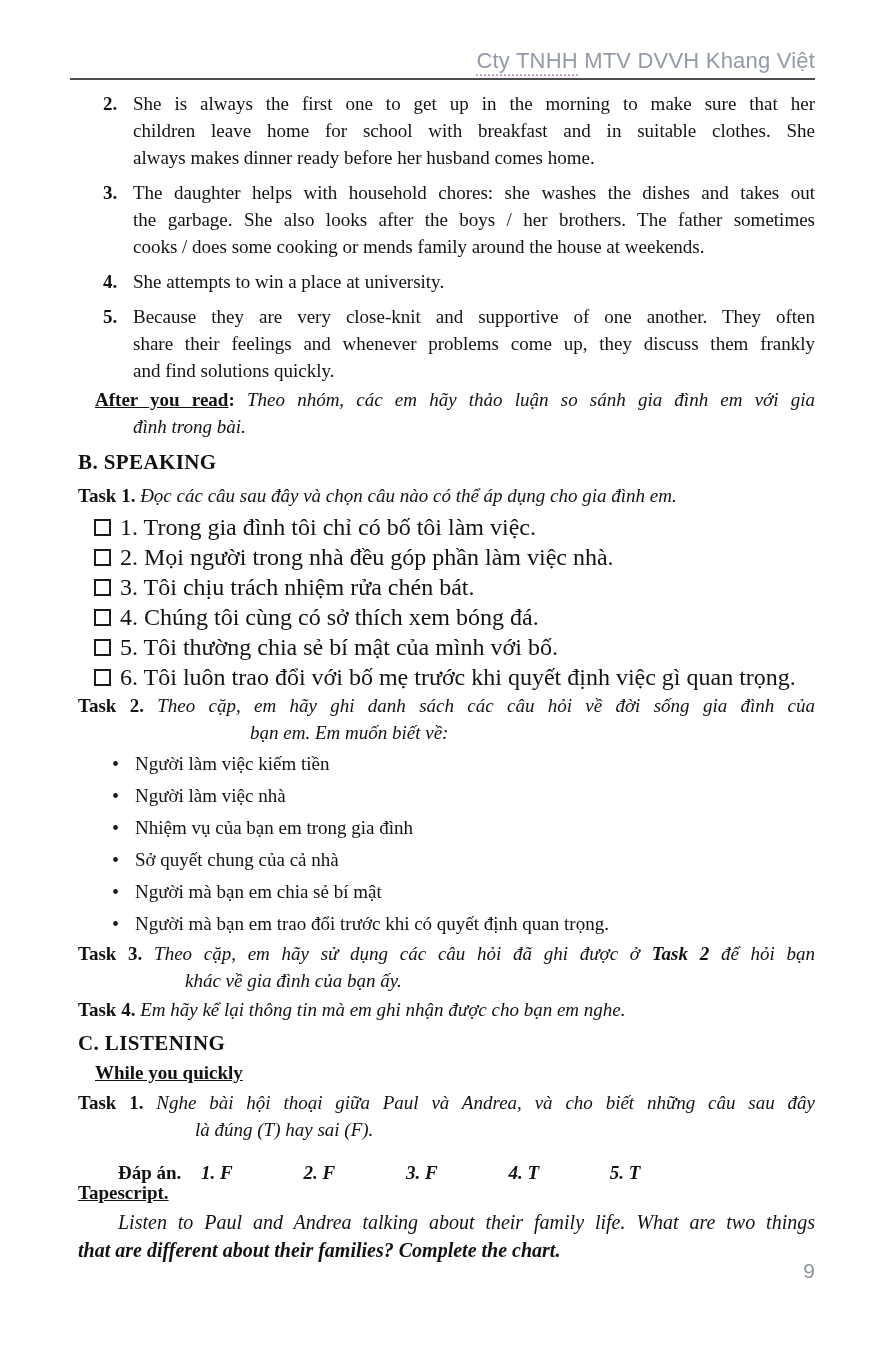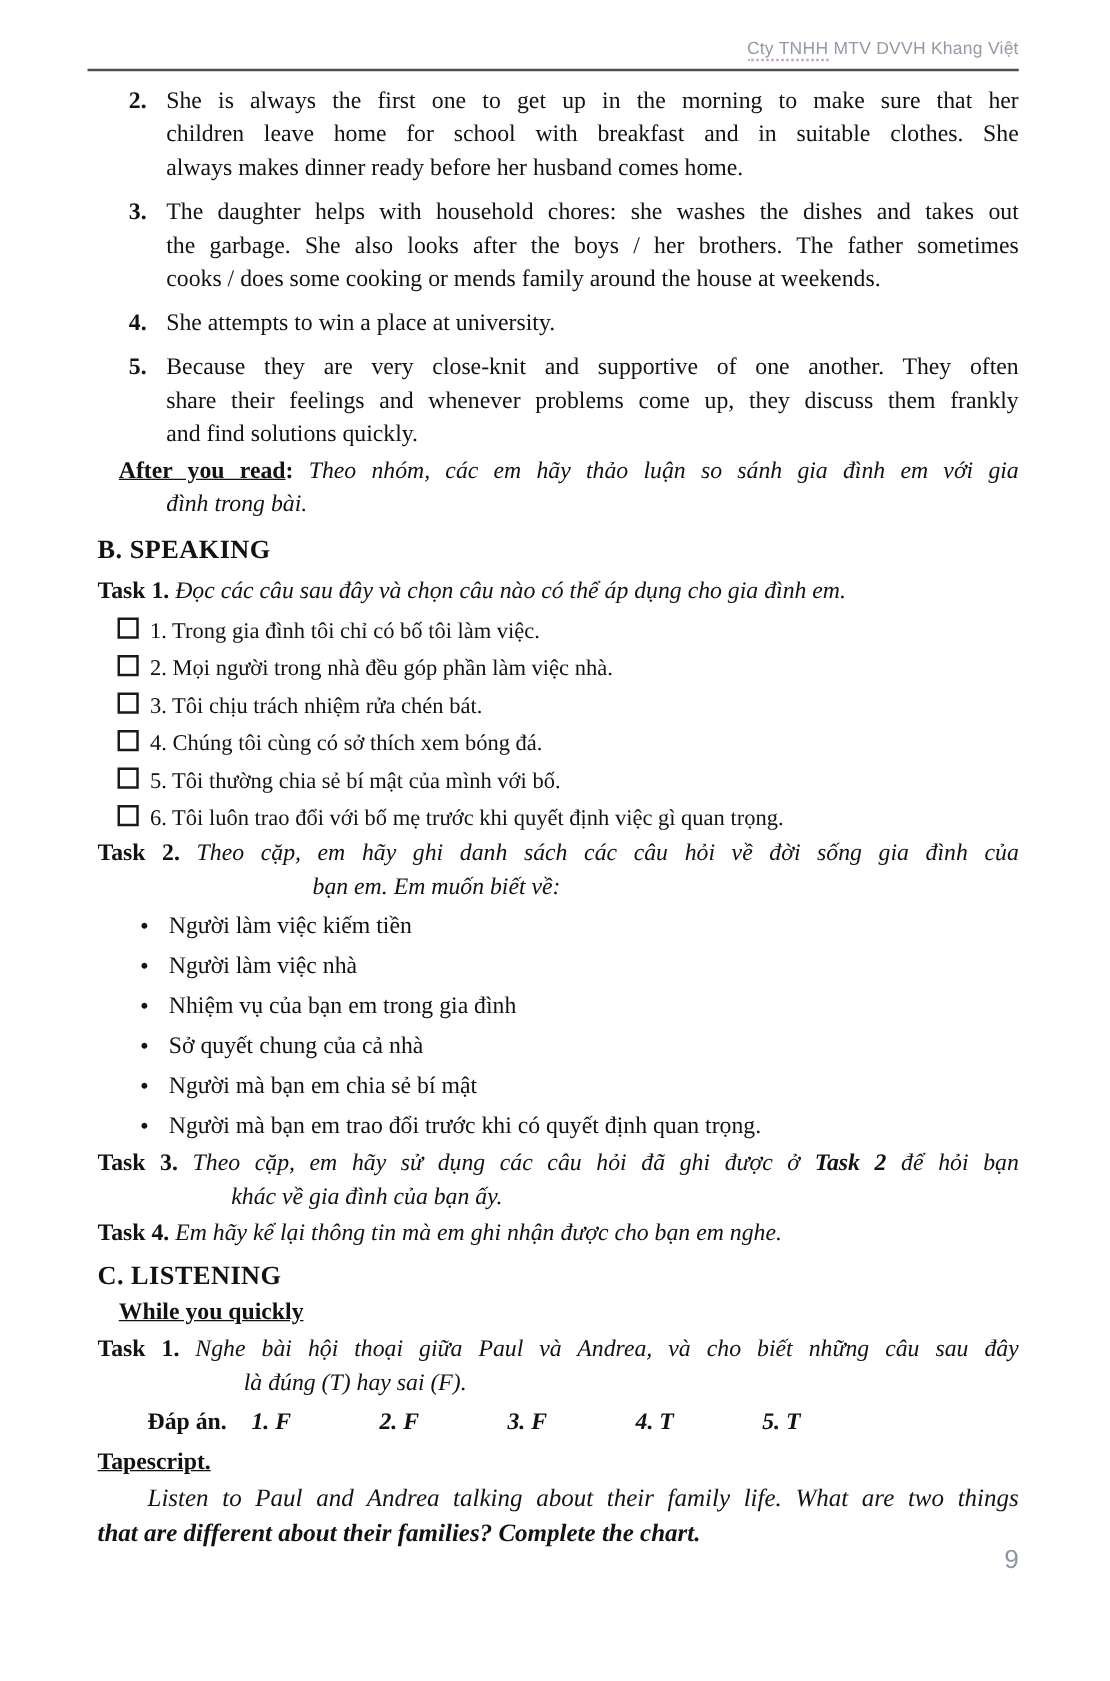--- a/index.html
+++ b/index.html
@@ -1,22 +1,22 @@
 <!DOCTYPE html>
 <html><head>
 <meta charset="utf-8">
 <style>
   html,body{margin:0;padding:0;background:#ffffff;}
   body{width:888px;height:1345px;overflow:hidden;position:relative;
        font-family:"Liberation Serif",serif;color:#121212;}
   .content{padding:0 73px 0 78px;}
 
   
-  .hdr{margin-top:27px;text-align:right;font-family:"Liberation Sans",sans-serif;
-       font-size:14px;line-height:22px;color:#939aa7;letter-spacing:.2px;}
+  .hdr{margin-top:50px;text-align:right;font-family:"Liberation Sans",sans-serif;
+       font-size:22px;line-height:22px;color:#939aa7;letter-spacing:.2px;}
   .squig{border-bottom:2px dotted #c9a0c9;padding-bottom:1px;}
   .rule{margin-top:6px;border-bottom:2px solid #4d4d4d;margin-left:-8px;}
 
   
   .jl{text-align:justify;height:27px;line-height:27px;overflow:hidden;}
   .jl::after{content:"";display:inline-block;width:100%;height:0;}
   .ll{height:27px;line-height:27px;white-space:nowrap;overflow:hidden;}
 
   
   .numitem{position:relative;padding-left:55px;font-size:19px;}
@@ -28,34 +28,34 @@
   .ayr .l2{padding-left:55px;}
   .ayr-label{font-weight:bold;text-decoration:underline;}
   .ital{font-style:italic;}
   .bold{font-weight:bold;}
 
   .h1{font-size:21px;font-weight:bold;height:28px;line-height:28px;letter-spacing:.4px;}
 
   .task{font-size:19px;}
   .task .lbl{font-weight:bold;font-style:normal;}
 
-  .chk{height:30px;line-height:30px;padding-left:16px;font-size:18px;white-space:nowrap;overflow:hidden;}
+  .chk{height:30px;line-height:30px;padding-left:16px;font-size:24px;white-space:nowrap;overflow:hidden;}
   .box{display:inline-block;width:13px;height:13px;border:2px solid #1a1a1a;
        margin-right:9px;vertical-align:-1px;}
 
   .bullet{position:relative;height:32px;line-height:32px;padding-left:57px;
           font-size:19px;white-space:nowrap;overflow:hidden;}
   .bullet .dot{position:absolute;left:34px;top:0;font-size:20px;}
 
   .subhead{padding-left:17px;font-size:19px;font-weight:bold;text-decoration:underline;
            height:24px;line-height:24px;}
 
   .answers{padding-left:40px;height:27px;line-height:27px;font-size:19px;white-space:nowrap;}
   .answers .lbl{font-weight:bold;margin-right:15px;}
-  .answers .ans{font-weight:bold;font-style:italic;display:inline-block;margin-right:66px;}
+  .answers .ans{font-weight:bold;font-style:italic;display:inline-block;margin-right:66px;margin-top:12px;}
 
   .tape-label{font-size:19px;font-weight:bold;text-decoration:underline;
               height:25px;line-height:25px;}
   .tapepara{font-size:20px;font-style:italic;}
   .tapepara .l1{text-indent:40px;height:28px;line-height:28px;text-align:justify;overflow:hidden;}
   .tapepara .l1::after{content:"";display:inline-block;width:100%;height:0;}
   .tapepara .l2{height:28px;line-height:28px;white-space:nowrap;overflow:hidden;font-weight:bold;}
 
   .pagenum{margin-top:-6px;text-align:right;font-family:"Liberation Sans",sans-serif;
            font-size:21px;color:#8d95a2;height:26px;line-height:26px;}

